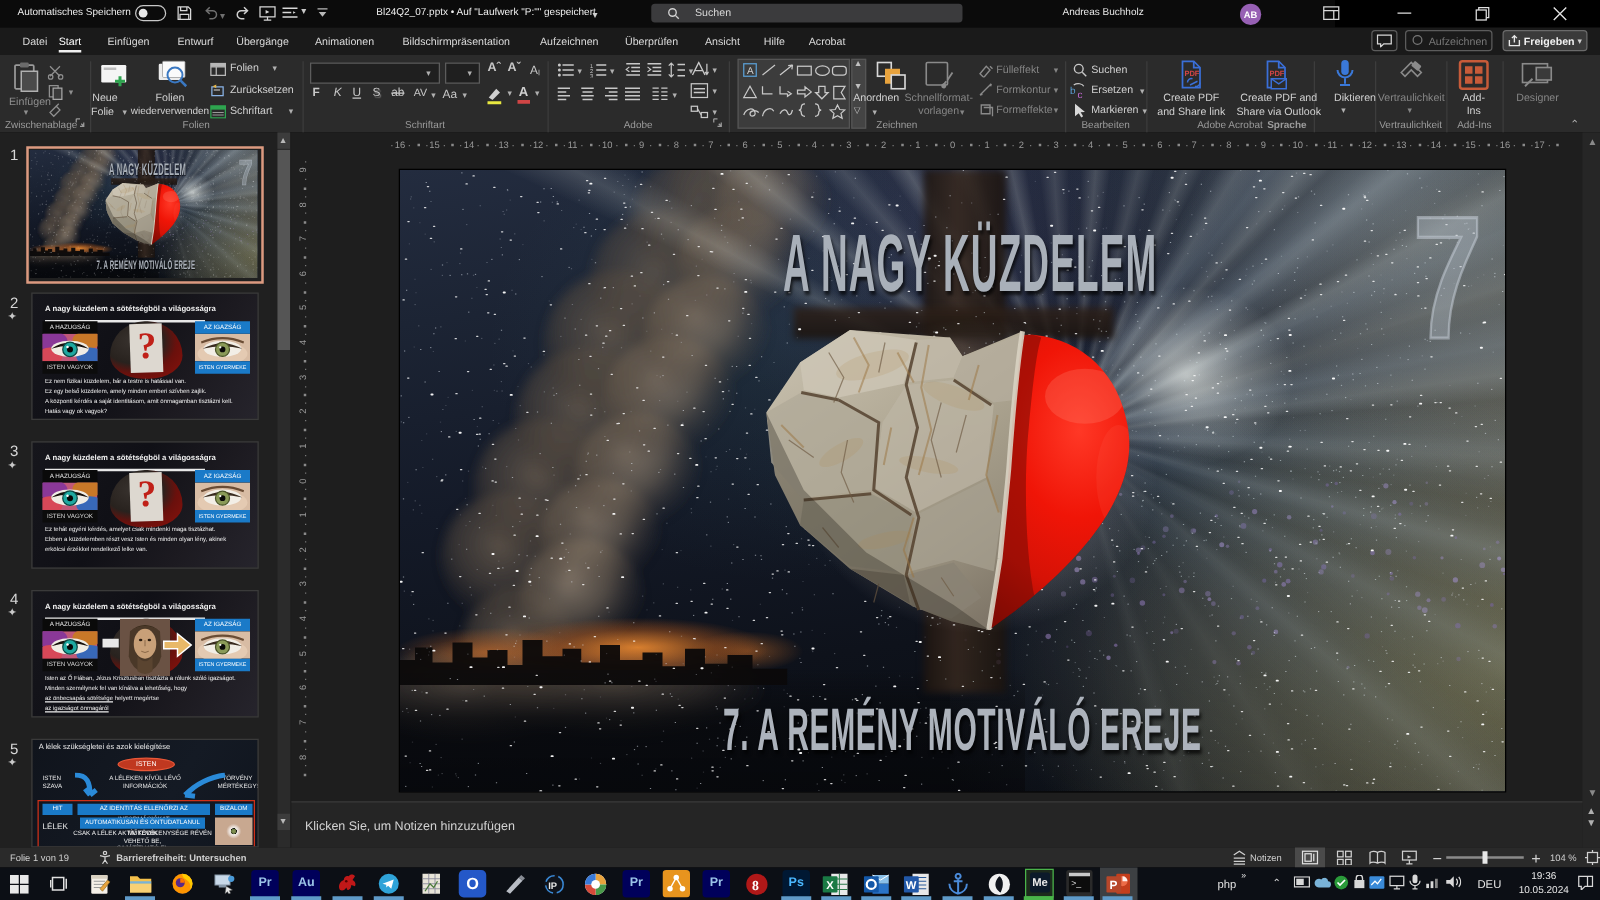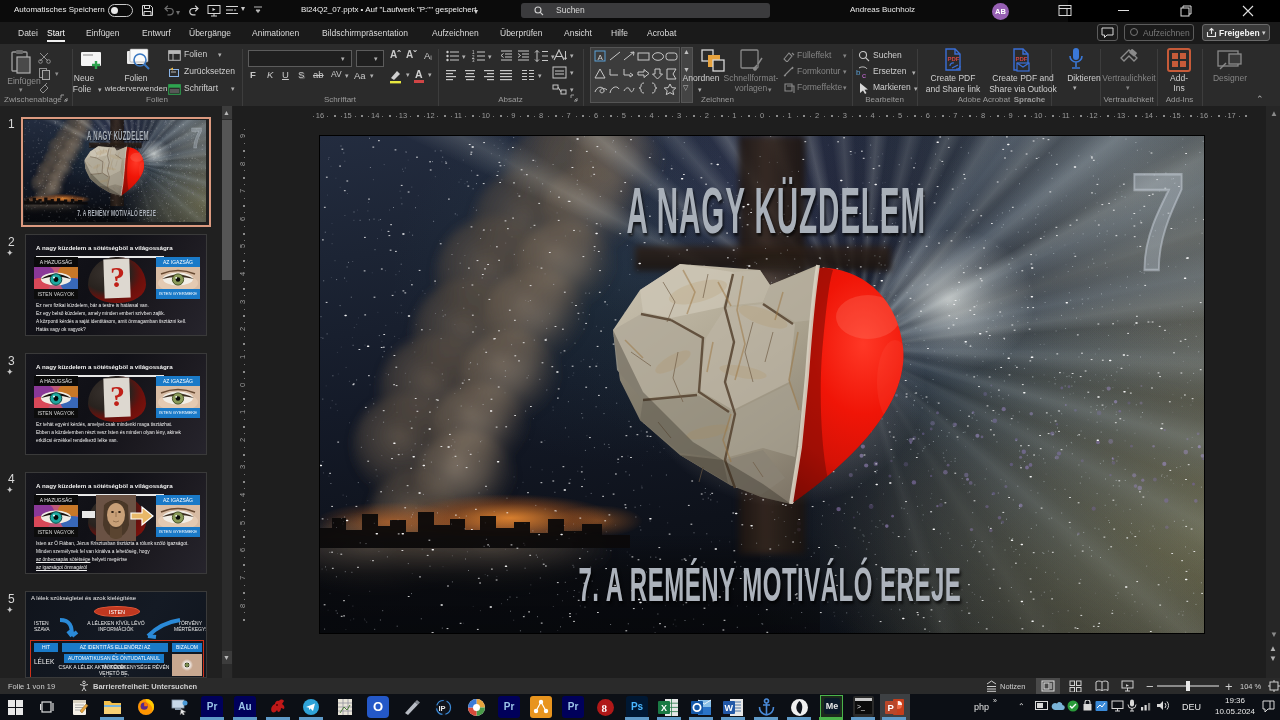--- a/index.html
+++ b/index.html
@@ -108,21 +108,21 @@
     <span class="gsep" style="left:583px;"></span>
     <span class="gsep" style="left:852px;"></span>
     <span class="gsep" style="left:917px;"></span>
     <span class="gsep" style="left:1051px;"></span>
     <span class="gsep" style="left:1100px;"></span>
     <span class="gsep" style="left:1157px;"></span>
     <span class="gsep" style="left:1202px;"></span>
     <span class="glabel" style="left:4px;">Zwischenablage</span>
     <span class="glabel" style="left:72px;width:170px;">Folien</span>
     <span class="glabel" style="left:242px;width:196px;">Schriftart</span>
-    <span class="glabel" style="left:438px;width:145px;">Absatz</span>
+    <span class="glabel" style="left:438px;width:145px;">Adobe</span>
     <span class="glabel" style="left:583px;width:269px;">Zeichnen</span>
     <span class="glabel" style="left:852px;width:65px;">Bearbeiten</span>
     <span class="glabel" style="left:917px;width:134px;">Adobe Acrobat</span>
     <span class="glabel" style="left:1005px;width:49px;font-weight:bold;">Sprache</span>
     <span class="glabel" style="left:1100px;width:57px;">Vertraulichkeit</span>
     <span class="glabel" style="left:1157px;width:45px;">Add-Ins</span>
     <svg class="abs" style="left:60px;top:50px;" width="8" height="8" viewBox="0 0 8 8">
       <path d="M1,1 h3 M1,1 v3 M7,4 v3 h-3 M5,5 l2,2" stroke="#9b9b9b" stroke-width="1" fill="none"></path>
     </svg>
     <svg class="abs" style="left:570px;top:50px;" width="8" height="8" viewBox="0 0 8 8">
@@ -908,20 +908,23 @@
 
   </div>
 
   <div class="abs" style="left:1266px;top:0;width:14px;height:572px;background:#262626;">
     <span class="abs" style="left:4px;top:3px;font-size:8px;color:#8a8a8a;">▲</span>
     <span class="abs" style="left:4px;top:524px;font-size:8px;color:#8a8a8a;">▼</span>
     <span class="abs" style="left:3px;top:538px;font-size:8px;color:#b0b0b0;">▲</span>
     <span class="abs" style="left:3px;top:548px;font-size:8px;color:#b0b0b0;">▼</span>
   </div>
 
+  <div class="abs" style="left:233px;top:535px;width:1033px;height:37px;background:#252525;border-top:1px solid #3a3a3a;">
+    <span class="abs" style="left:11px;top:14px;font-size:10px;color:#d2d2d2;">Klicken Sie, um Notizen hinzuzufügen</span>
+  </div>
 
   <div class="abs" style="left:0;top:0;width:233px;height:572px;background:#202020;">
       <span class="thumbnum" style="top:11px;">1</span>
       <span class="thumbnum" style="top:129px;">2</span>
       <span class="abs" style="left:6px;top:142px;font-size:9px;color:#c8c8c8;">✦</span>
       <span class="thumbnum" style="top:248px;">3</span>
       <span class="abs" style="left:6px;top:261px;font-size:9px;color:#c8c8c8;">✦</span>
       <span class="thumbnum" style="top:366px;">4</span>
       <span class="abs" style="left:6px;top:379px;font-size:9px;color:#c8c8c8;">✦</span>
       <span class="thumbnum" style="top:486px;">5</span>

